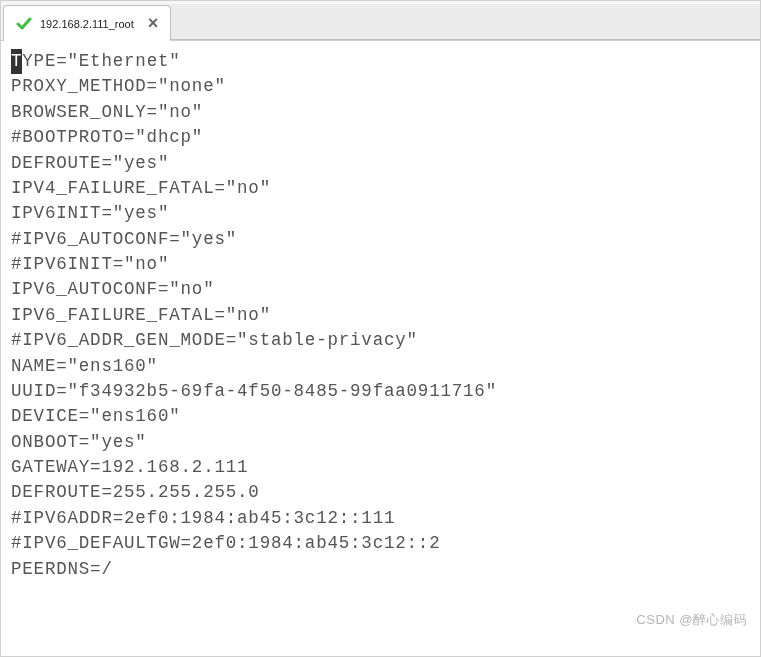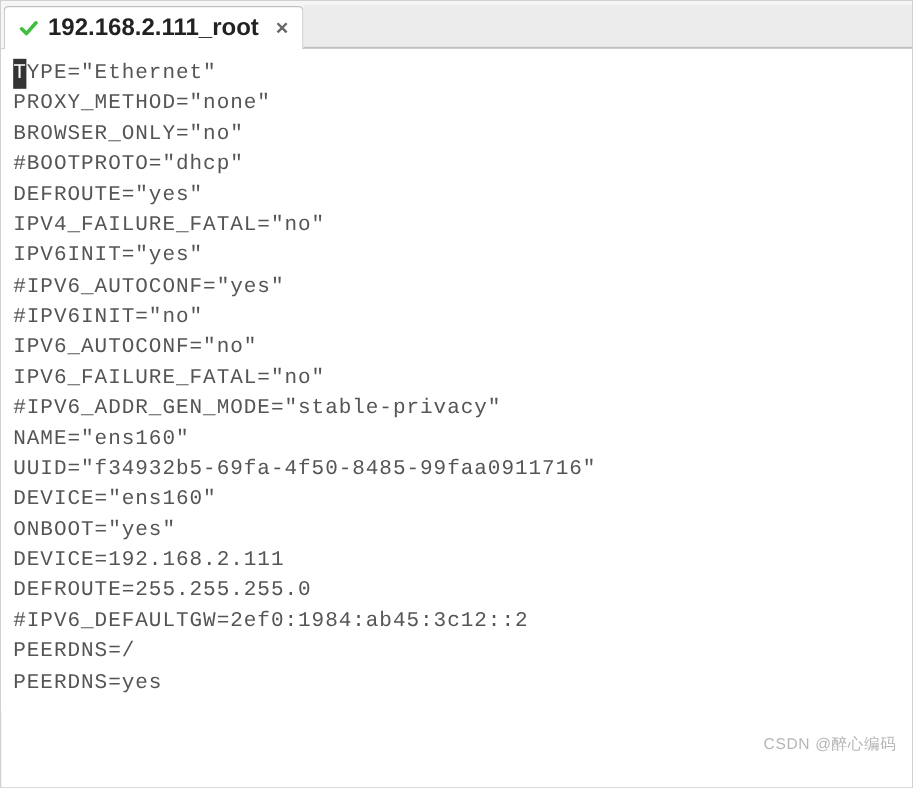--- a/index.html
+++ b/index.html
@@ -34,22 +34,22 @@
       align-items: center;
       padding: 0 12px;
       gap: 8px;
       margin-left: 2px;
       margin-bottom: -1px;
       position: relative;
     }
     .tab-icon svg { display: block; }
     .tab-title {
       font-family: Arial, sans-serif;
-      font-size: 20px;
-      font-weight: bold;
+      font-size: 11px;
+      font-weight: normal;
       color: #222;
     }
     .tab-close {
       font-family: Arial, sans-serif;
       font-size: 18px;
       color: #666;
       cursor: pointer;
       font-weight: bold;
       margin-left: 6px;
       line-height: 1;
@@ -116,21 +116,21 @@
     <div class="line">IPV6INIT="yes"</div>
     <div class="line">#IPV6_AUTOCONF="yes"</div>
     <div class="line">#IPV6INIT="no"</div>
     <div class="line">IPV6_AUTOCONF="no"</div>
     <div class="line">IPV6_FAILURE_FATAL="no"</div>
     <div class="line">#IPV6_ADDR_GEN_MODE="stable-privacy"</div>
     <div class="line">NAME="ens160"</div>
     <div class="line">UUID="f34932b5-69fa-4f50-8485-99faa0911716"</div>
     <div class="line">DEVICE="ens160"</div>
     <div class="line">ONBOOT="yes"</div>
-    <div class="line">DEVICE=192.168.2.111</div>
+    <div class="line">GATEWAY=192.168.2.111</div>
     <div class="line">DEFROUTE=255.255.255.0</div>
+    <div class="line">#IPV6ADDR=2ef0:1984:ab45:3c12::111</div>
     <div class="line">#IPV6_DEFAULTGW=2ef0:1984:ab45:3c12::2</div>
     <div class="line">PEERDNS=/</div>
-    <div class="line">PEERDNS=yes</div>
   </div>
 </div>
 
 <div class="watermark">CSDN @醉心编码</div>
 
 </body></html>

